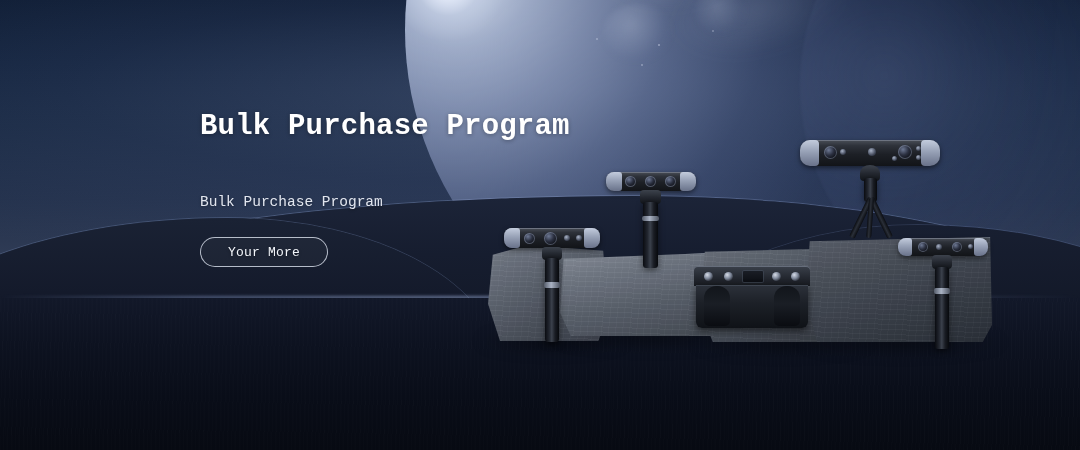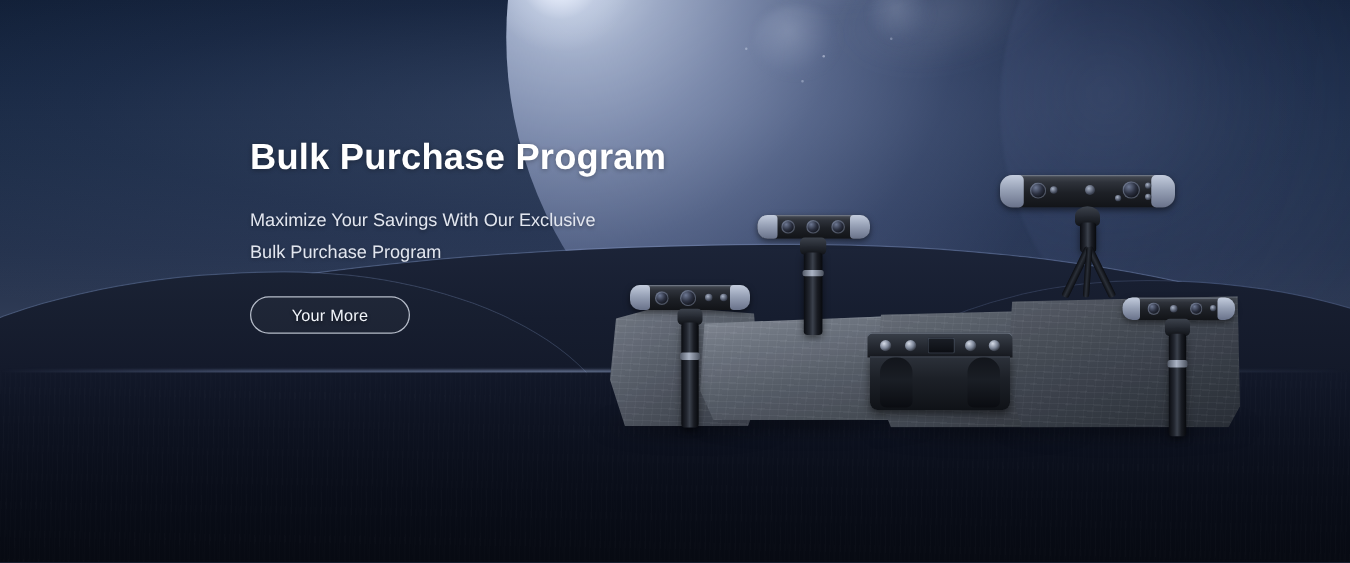--- a/index.html
+++ b/index.html
@@ -186,21 +186,21 @@
   }
   .box-grip{
     position:absolute;top:20px;width:26px;height:40px;border-radius:12px 12px 5px 5px;
     background:linear-gradient(180deg,#12151b 0%,#1a1e25 45%,#0a0c11 100%);
   }
   .box-lens{position:absolute;top:6px;width:9px;height:9px;border-radius:50%;
     background:radial-gradient(circle at 36% 32%,#d6dce8 0%,#7b8496 45%,#1a1d25 85%);}
   .box-screen{position:absolute;left:48px;top:4px;width:22px;height:13px;border-radius:2px;
     background:linear-gradient(180deg,#1b1f27,#0b0d12);box-shadow:inset 0 0 0 1px rgba(140,155,180,.3);}
   
-  .content{position:absolute;left:200px;top:110px;width:420px;}
+  .content{position:absolute;left:200px;top:110px;width:420px;font-family:Liberation Mono, monospace;}
   .h1{
     margin:0;font-size:29px;font-weight:700;letter-spacing:.2px;color:#ffffff;
     text-shadow:0 1px 4px rgba(0,0,0,.32);
   }
   .sub{
     margin:22px 0 0 0;font-size:14.5px;line-height:25px;color:#e2e6ef;font-weight:400;
     text-shadow:0 1px 3px rgba(0,0,0,.3);
   }
   .btn{
     display:inline-flex;align-items:center;justify-content:center;
@@ -330,19 +330,19 @@
       <div class="dot" style="left:70px;top:6px;width:5px;height:5px;"></div>
     </div>
     <div class="head" style="left:34px;top:17px;width:20px;height:14px;"></div>
     <div class="pole" style="left:37px;top:29px;width:14px;height:82px;"></div>
     <div class="collar" style="left:36px;top:50px;width:16px;height:6px;"></div>
   </div>
 
   <div class="content">
     <h1 class="h1">Bulk Purchase Program</h1>
     <p class="sub">
-      <span>Maximize Your Savings With Our Exclusive</span><br>
+      <br>
       <span>Bulk Purchase Program</span>
     </p>
     <div class="btn">Your More</div>
   </div>
 
 </div>
 
 </body></html>

